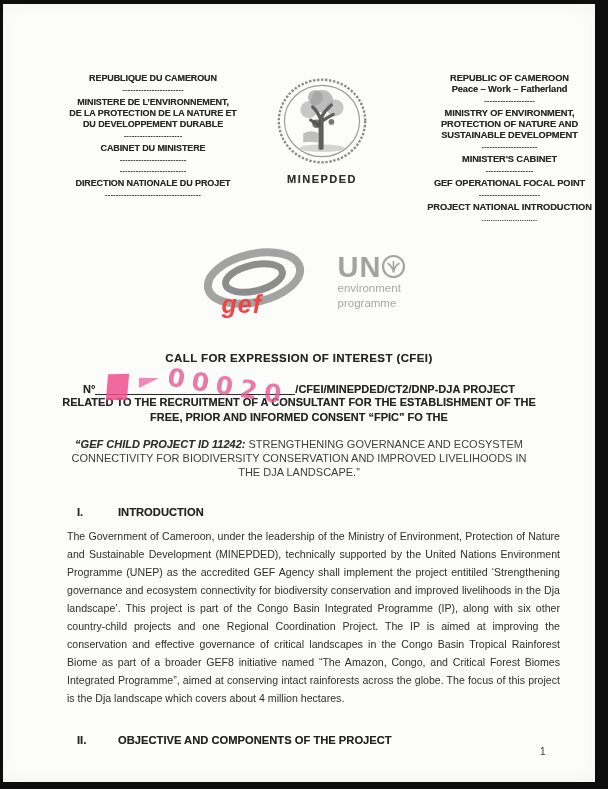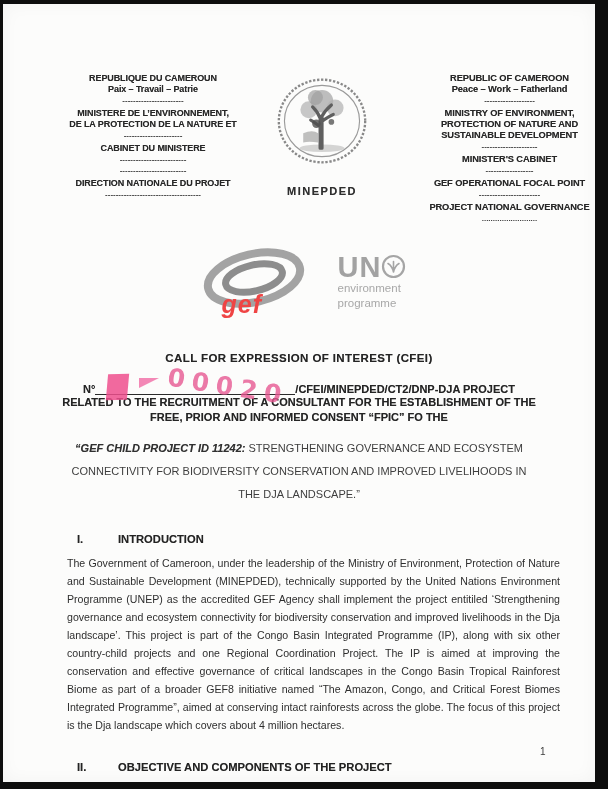--- a/index.html
+++ b/index.html
@@ -30,21 +30,21 @@
     text-shadow:0 0 0.4px rgba(40,40,40,0.5);
   }
   .col-right .h-line { font-size:9.3px; }
   .h-sep {
     font-size:8px; font-weight:bold; color:#3a3a3a;
     line-height:8px; margin:2px 0 3px; white-space:nowrap; overflow:hidden;
   }
   .seal { margin-top:2px; }
   .seal-label {
     font-size:11px; font-weight:bold; letter-spacing:1.5px;
-    color:#2e2e2e; margin-top:14px;
+    color:#2e2e2e; margin-top:2px;
     text-shadow:0 0 0.5px rgba(40,40,40,0.5);
   }
   
   .logos { display:flex; justify-content:center; align-items:flex-start; margin-top:20px; gap:18px; }
   .gef-logo { position:relative; width:128px; height:76px; }
   .gef-text {
     position:absolute; left:30px; top:44px;
     font-size:25px; font-weight:bold; font-style:italic;
     color:#ef4444; letter-spacing:1px;
   }
@@ -81,21 +81,21 @@
   }
   .stamp-digits {
     position:absolute; left:66px; top:-2px;
     font-size:25px; font-weight:bold; letter-spacing:7px;
     color:#e75590; opacity:0.78; transform:rotate(9deg);
     font-family:"DejaVu Sans", sans-serif;
   }
   
   .subtitle {
     margin-top:13px; padding:0 58px; text-align:center;
-    font-size:11px; line-height:23px;
+    font-size:11px; line-height:14px;
   }
   .sub-lead { font-weight:bold; font-style:italic; color:#303030; text-shadow:0 0 0.4px rgba(40,40,40,0.4); }
   .sub-rest { color:#3e3e3e; }
   
   .content { padding:0 35px 0 64px; }
   .sec-head {
     display:flex; margin-top:27px; padding-left:10px;
     font-size:11.2px; font-weight:bold; color:#232323;
     text-shadow:0 0 0.4px rgba(40,40,40,0.45);
   }
@@ -109,24 +109,24 @@
   .page-num { position:absolute; left:537px; bottom:25px; font-size:10px; color:#3c3c3c; }
 </style>
 </head>
 <body>
 
 <div class="page">
 
   <div class="header">
     <div class="col-left">
       <div class="h-line">REPUBLIQUE DU CAMEROUN</div>
-      <div class="h-line">Paix – Travail – Patrie</div>
       <div class="h-sep">-----------------------</div>
       <div class="h-line">MINISTERE DE L’ENVIRONNEMENT,</div>
       <div class="h-line">DE LA PROTECTION DE LA NATURE ET</div>
+      <div class="h-line">DU DEVELOPPEMENT DURABLE</div>
       <div class="h-sep">----------------------</div>
       <div class="h-line">CABINET DU MINISTERE</div>
       <div class="h-sep">-------------------------</div>
       <div class="h-sep">-------------------------</div>
       <div class="h-line">DIRECTION NATIONALE DU PROJET</div>
       <div class="h-sep">------------------------------------</div>
     </div>
 
     <div class="col-center">
       <svg class="seal" width="94" height="92" viewBox="0 0 100 98">
@@ -150,21 +150,21 @@
       <div class="h-line">Peace – Work – Fatherland</div>
       <div class="h-sep">-------------------</div>
       <div class="h-line">MINISTRY OF ENVIRONMENT,</div>
       <div class="h-line">PROTECTION OF NATURE AND</div>
       <div class="h-line">SUSTAINABLE DEVELOPMENT</div>
       <div class="h-sep">---------------------</div>
       <div class="h-line">MINISTER'S CABINET</div>
       <div class="h-sep">------------------</div>
       <div class="h-line">GEF OPERATIONAL FOCAL POINT</div>
       <div class="h-sep">-----------------------</div>
-      <div class="h-line">PROJECT NATIONAL GOVERNANCE</div>
+      <div class="h-line">PROJECT NATIONAL INTRODUCTION</div>
       <div class="h-sep">.........................</div>
     </div>
   </div>
 
   <div class="logos">
     <div class="gef-logo">
       <svg width="128" height="76" viewBox="0 0 128 76">
         <ellipse cx="62" cy="32" rx="47" ry="24" fill="none" stroke="#a3a3a3" stroke-width="8" transform="rotate(-13 62 32)"></ellipse>
         <ellipse cx="62" cy="32" rx="29" ry="13" fill="none" stroke="#8d8d8d" stroke-width="7" transform="rotate(-13 62 32)"></ellipse>
       </svg>

